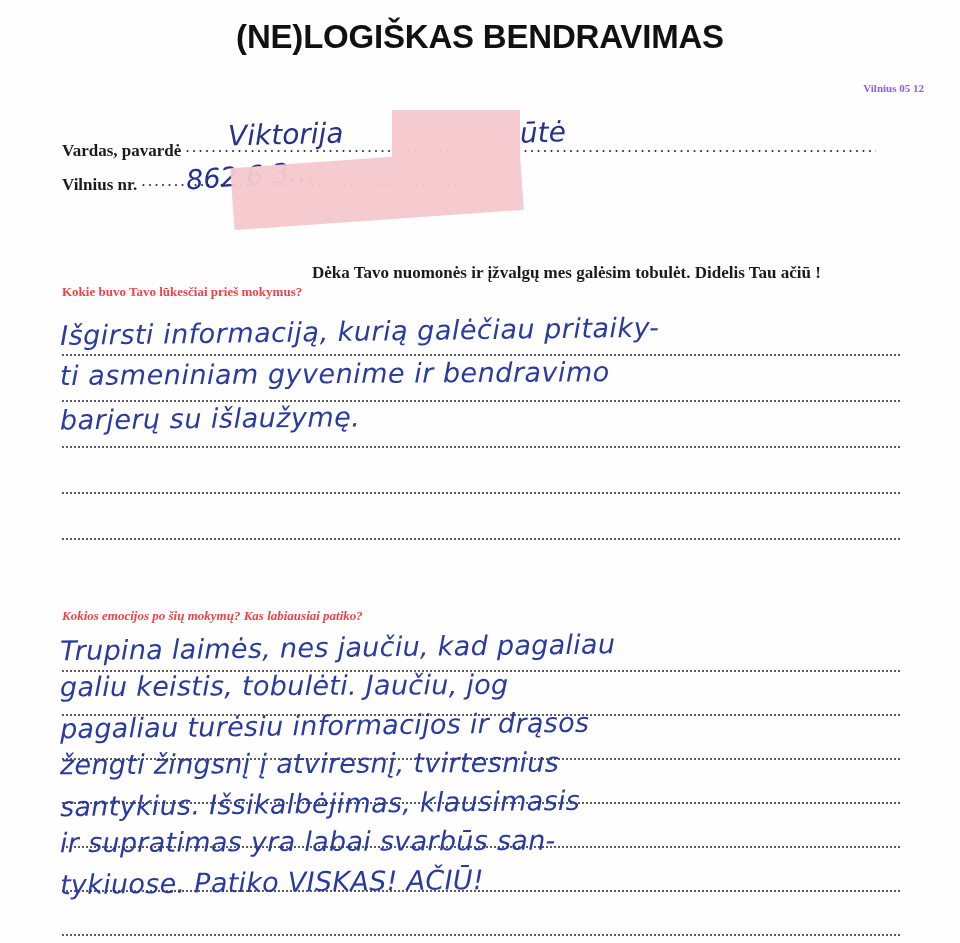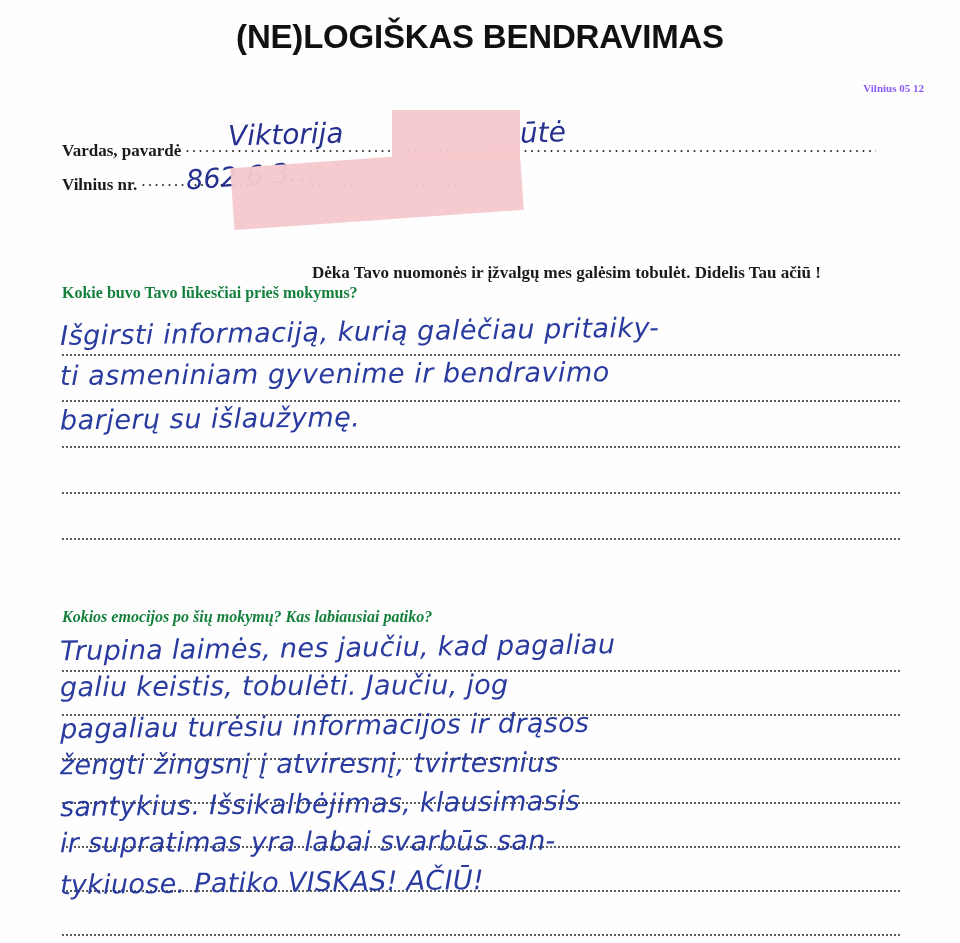--- a/index.html
+++ b/index.html
@@ -138,23 +138,23 @@
     font-weight: bold;
     color: #1a1a1a;
     margin-top: 47px;
   }
 
   
   .question {
     position: absolute;
     left: 62px;
     font-family: "Liberation Serif", serif;
-    font-size: 16px;
-    font-weight: bold;
-    color: #15803d;
+    font-size: 13px;
+    font-weight: bold;
+    color: #ef4444;
   }
   #q1 { top: 284px; }
   #q2 { top: 608px; font-style: italic; }
 
   
   .dotline {
     position: absolute;
     left: 62px;
     width: 838px;
     height: 2px;

